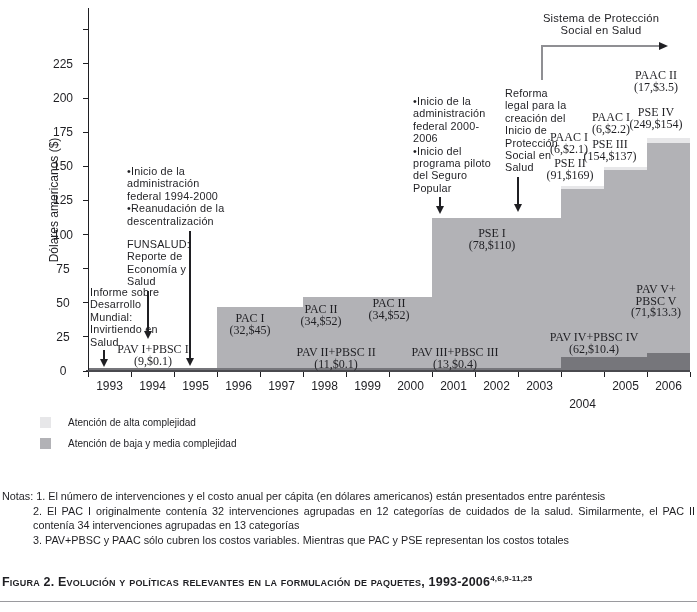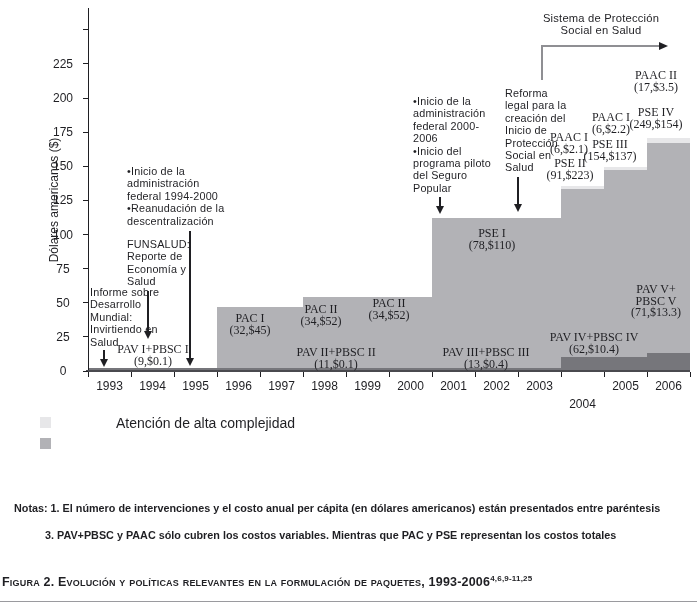--- a/index.html
+++ b/index.html
@@ -17,23 +17,23 @@
   .blabel{position:absolute;text-align:center;font-size:12px;line-height:11.5px;white-space:nowrap;transform:translateX(-50%);font-family:Liberation Serif, serif;}
   .ann{position:absolute;font-size:10.8px;line-height:12.4px;white-space:nowrap;letter-spacing:.2px;}
   .ann-c{text-align:center;transform:translateX(-50%);}
   .shaft{position:absolute;background:#1f1f23;}
   .ahead-down{position:absolute;width:0;height:0;border-left:4.5px solid transparent;border-right:4.5px solid transparent;border-top:8px solid #1f1f23;}
   .ahead-right{position:absolute;width:0;height:0;border-top:4.5px solid transparent;border-bottom:4.5px solid transparent;border-left:9px solid #1f1f23;}
   .bracketline{position:absolute;background:#8f8f93;}
   #legend{position:absolute;left:40px;top:412px;}
   .leg-row{display:flex;align-items:center;height:21px;}
   .leg-swatch{width:11px;height:11px;margin-right:17px;flex:none;}
-  .leg-label{font-size:14px;margin-left:48px;}
+  .leg-label{font-size:10px;}
   #notes{position:absolute;left:2px;top:489px;width:693px;font-size:10.8px;line-height:14.6px;}
-  #notes p{margin:12px;font-weight:bold;}
+  #notes p{margin:0;}
   .notes-indent{margin-left:31px;}
   .just{text-align:justify;}
   #caption{position:absolute;left:2px;top:574px;width:693px;font-size:12.5px;font-weight:bold;font-variant:small-caps;letter-spacing:.2px;}
   #caption sup{font-size:8px;font-variant:normal;font-weight:bold;}
   #bottomrule{position:absolute;left:0;top:601px;width:697px;height:1px;background:#9a9a9e;}
 </style>
 </head>
 <body>
 
 <div id="fig">
@@ -136,31 +136,31 @@
         <div>(34,$52)</div>
       </div>
       <div class="blabel" style="left: 336px; top: 347px;">
         <div>PAV II+PBSC II</div>
         <div>(11,$0.1)</div>
       </div>
       <div class="blabel" style="left: 492px; top: 228px;">
         <div>PSE I</div>
         <div>(78,$110)</div>
       </div>
-      <div class="blabel" style="left: 455px; top: 347px; margin-left: 31px;">
+      <div class="blabel" style="left: 455px; top: 347px;">
         <div>PAV III+PBSC III</div>
         <div>(13,$0.4)</div>
       </div>
       <div class="blabel" style="left: 569px; top: 132px;">
         <div>PAAC I</div>
         <div>(6,$2.1)</div>
       </div>
       <div class="blabel" style="left: 570px; top: 158px;">
         <div>PSE II</div>
-        <div>(91,$223)</div>
+        <div>(91,$169)</div>
       </div>
       <div class="blabel" style="left: 611px; top: 112px;">
         <div>PAAC I</div>
         <div>(6,$2.2)</div>
       </div>
       <div class="blabel" style="left: 610px; top: 139px;">
         <div>PSE III</div>
         <div>(154,$137)</div>
       </div>
       <div class="blabel" style="left: 656px; top: 70px;">
@@ -237,25 +237,27 @@
       <div class="bracketline" style="left: 541px; top: 45px; width: 1.5px; height: 35px;"></div>
       <div class="ahead-right" style="left: 659px; top: 41.5px; border-left-color: rgb(31, 31, 35);"></div>
     </div>
   <div id="legend">
       <div class="leg-row">
         <div class="leg-swatch" style="background: rgb(231, 231, 233);"></div>
         <div class="leg-label">Atención de alta complejidad</div>
       </div>
       <div class="leg-row">
         <div class="leg-swatch" style="background: rgb(178, 178, 182);"></div>
+        <div class="leg-label">Atención de baja y media complejidad</div>
       </div>
     </div>
   <div id="notes">
     <p><span>Notas:</span> <span>1. El número de intervenciones y el costo anual per cápita (en dólares americanos) están presentados entre paréntesis</span></p>
     <div class="notes-indent">
+      <p class="just">2. El PAC I originalmente contenía 32 intervenciones agrupadas en 12 categorías de cuidados de la salud. Similarmente, el PAC II contenía 34 intervenciones agrupadas en 13 categorías</p>
       <p>3. PAV+PBSC y PAAC sólo cubren los costos variables. Mientras que PAC y PSE representan los costos totales</p>
     </div>
   </div>
   <div id="caption">
     <span>Figura 2.</span>
     <span>Evolución y políticas relevantes en la formulación de paquetes, 1993-2006</span><sup>4,6,9-11,25</sup>
   </div>
   <div id="bottomrule"></div>
 </div>
 

